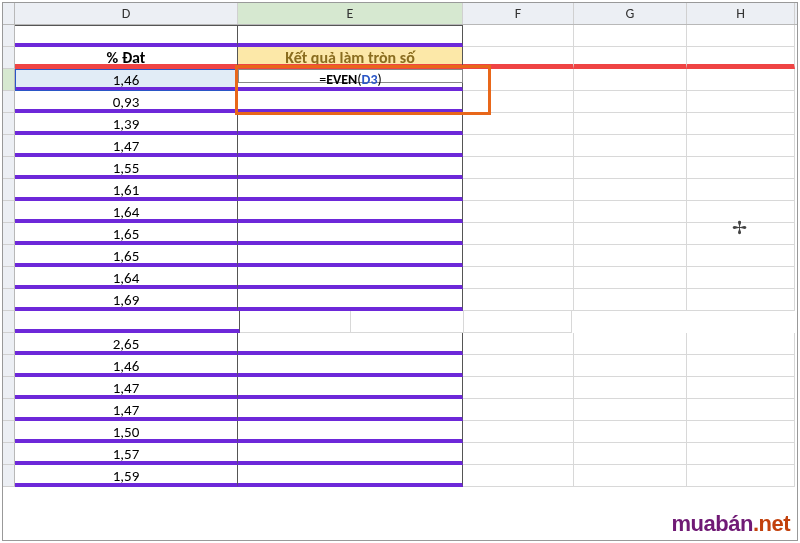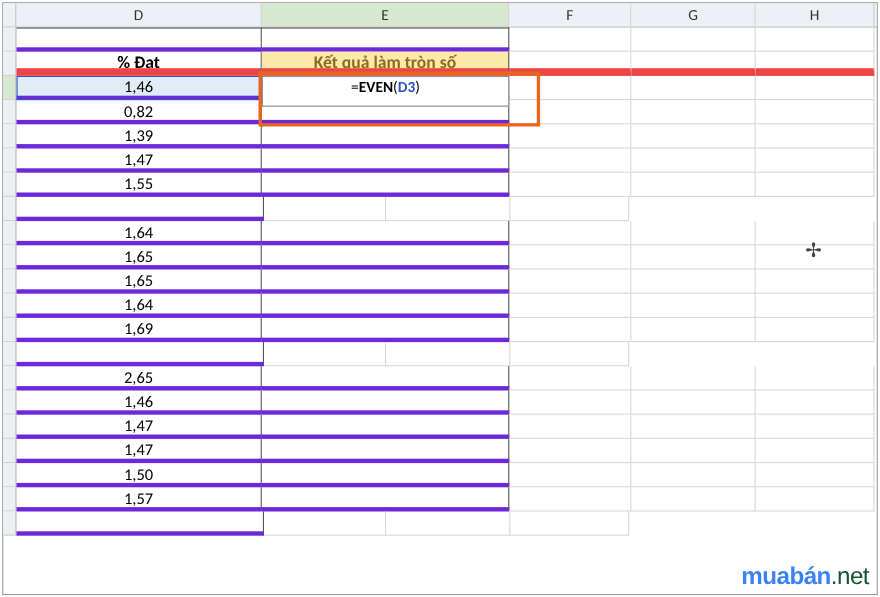--- a/index.html
+++ b/index.html
@@ -72,21 +72,21 @@
       overflow: hidden;
       white-space: nowrap;
     }
     .cell.bordered {
       border-right: 1px solid #555;
       border-bottom: 4px solid #6d28d9;
     }
     .header-row .cell {
       font-weight: bold;
       font-size: 16px;
-      border-bottom: 7px solid #ef4444;
+      border-bottom: 5px solid #ef4444;
     }
     .header-row .cell.col-E {
       background: #fce8a8;
       color: #8a6d1f;
       text-align: center;
     }
     .row.selected .cell.col-D {
       background: #e1ecf6;
     }
     .row.selected .rownum {
@@ -114,22 +114,22 @@
     .watermark {
       position: absolute;
       right: 10px;
       bottom: 6px;
       font-family: Arial, sans-serif;
       font-weight: bold;
       font-size: 22px;
       z-index: 30;
       letter-spacing: -0.5px;
     }
-    .wm-orange { color: #3b82f6; }
-    .wm-gray { color: #14532d; font-weight: normal; }
+    .wm-orange { color: #701a75; }
+    .wm-gray { color: #c2410c; font-weight: bold; }
     .ref-outline {
       position: absolute;
       border: 1px solid #2a56c6;
       pointer-events: none;
       z-index: 10;
     }
     .edit-outline {
       position: absolute;
       border: 1px solid #888;
       background: #fff;
@@ -175,21 +175,21 @@
         <div class="row selected">
           <div class="rownum"></div>
           <div class="cell col-D bordered">1,46</div>
           <div class="cell col-E bordered"></div>
           <div class="cell col-F"></div>
           <div class="cell col-G"></div>
           <div class="cell col-H"></div>
         </div>
         <div class="row">
           <div class="rownum"></div>
-          <div class="cell col-D bordered">0,82</div>
+          <div class="cell col-D bordered">0,93</div>
           <div class="cell col-E bordered"></div>
           <div class="cell col-F"></div>
           <div class="cell col-G"></div>
           <div class="cell col-H"></div>
         </div>
         <div class="row">
           <div class="rownum"></div>
           <div class="cell col-D bordered">1,39</div>
           <div class="cell col-E bordered"></div>
           <div class="cell col-F"></div>
@@ -207,20 +207,21 @@
         <div class="row">
           <div class="rownum"></div>
           <div class="cell col-D bordered">1,55</div>
           <div class="cell col-E bordered"></div>
           <div class="cell col-F"></div>
           <div class="cell col-G"></div>
           <div class="cell col-H"></div>
         </div>
         <div class="row">
           <div class="rownum"></div>
+          <div class="cell col-D bordered">1,61</div>
           <div class="cell col-E bordered"></div>
           <div class="cell col-F"></div>
           <div class="cell col-G"></div>
           <div class="cell col-H"></div>
         </div>
         <div class="row">
           <div class="rownum"></div>
           <div class="cell col-D bordered">1,64</div>
           <div class="cell col-E bordered"></div>
           <div class="cell col-F"></div>
@@ -309,30 +310,31 @@
         <div class="row">
           <div class="rownum"></div>
           <div class="cell col-D bordered">1,57</div>
           <div class="cell col-E bordered"></div>
           <div class="cell col-F"></div>
           <div class="cell col-G"></div>
           <div class="cell col-H"></div>
         </div>
         <div class="row">
           <div class="rownum"></div>
+          <div class="cell col-D bordered">1,59</div>
           <div class="cell col-E bordered"></div>
           <div class="cell col-F"></div>
           <div class="cell col-G"></div>
           <div class="cell col-H"></div>
         </div>
       </div>
 
     <div class="ref-outline" style="left:12px; top:44px; width:223px; height:22px;"></div>
 
-    <div class="edit-outline" style="left:235px; top:44px; width:225px; height:28px;">
+    <div class="edit-outline" style="left:235px; top:44px; width:225px; height:14px;">
       <span class="formula-text">
         <span>=</span><span class="fn-name">EVEN</span><span class="fn-paren">(</span><span class="fn-ref">D3</span><span class="fn-paren">)</span>
       </span>
     </div>
 
     <div class="highlight-box" style="left:232px; top:40px; width:256px; height:50px;"></div>
 
     <div class="cursor-cross" style="left:729px; top:192px;">✢</div>
   </div>
 </div>

